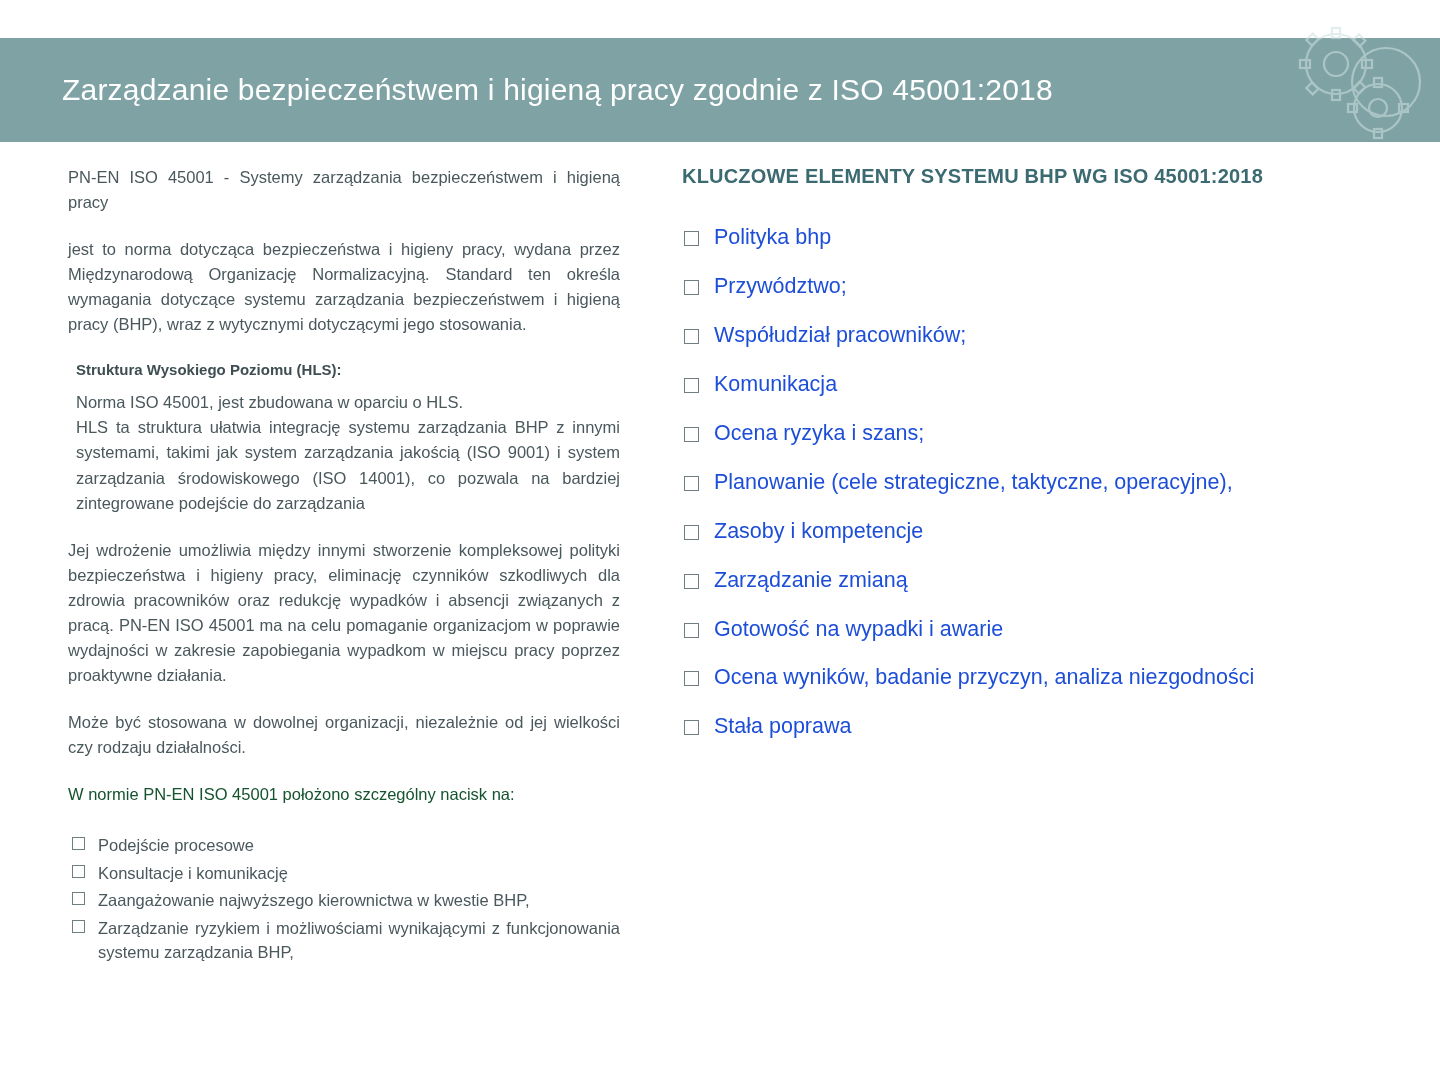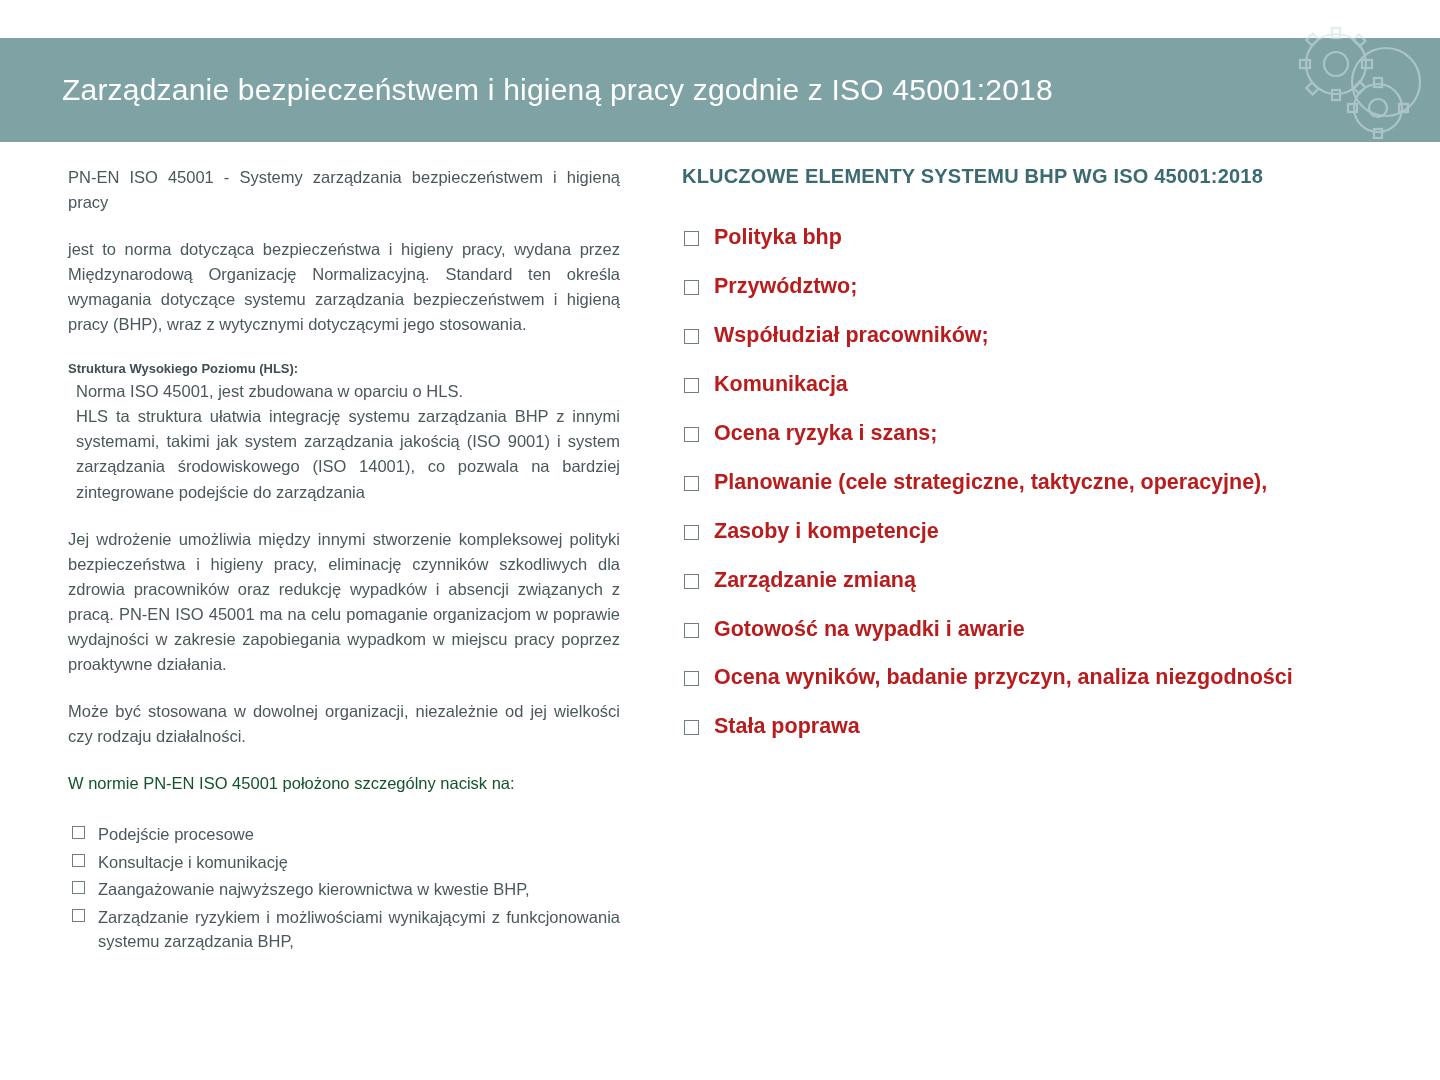--- a/index.html
+++ b/index.html
@@ -90,24 +90,24 @@
   }
 
   p.body {
     font-size: 16.5px;
     line-height: 1.52;
     color: #4a585c;
     text-align: justify;
     margin: 0 0 22px 0;
   }
   .hls-head {
-    font-size: 13px;
+    font-size: 15px;
     font-weight: bold;
     color: #3f4e52;
-    margin: 0;
+    margin: 8px;
     line-height: 1.52;
   }
   .nowrap-block {
     font-size: 16.5px;
     line-height: 1.52;
     color: #4a585c;
     margin: 0 0 22px 8px;
     text-align: justify;
   }
   .lead {
@@ -153,23 +153,22 @@
   ul.right-list {
     list-style: none;
     margin: 0;
     padding: 0;
   }
   ul.right-list li {
     position: relative;
     padding-left: 32px;
     font-size: 21.5px;
     line-height: 1.3;
-    color: #b91c1c;
+    color: #1d4ed8;
     margin-bottom: 21px;
-    font-weight: bold;
   }
   ul.right-list li .box {
     position: absolute;
     left: 2px;
     top: 7px;
     width: 13px;
     height: 13px;
     border: 1.6px solid #6f7e82;
   }
   ul.right-list li.justify-two {

